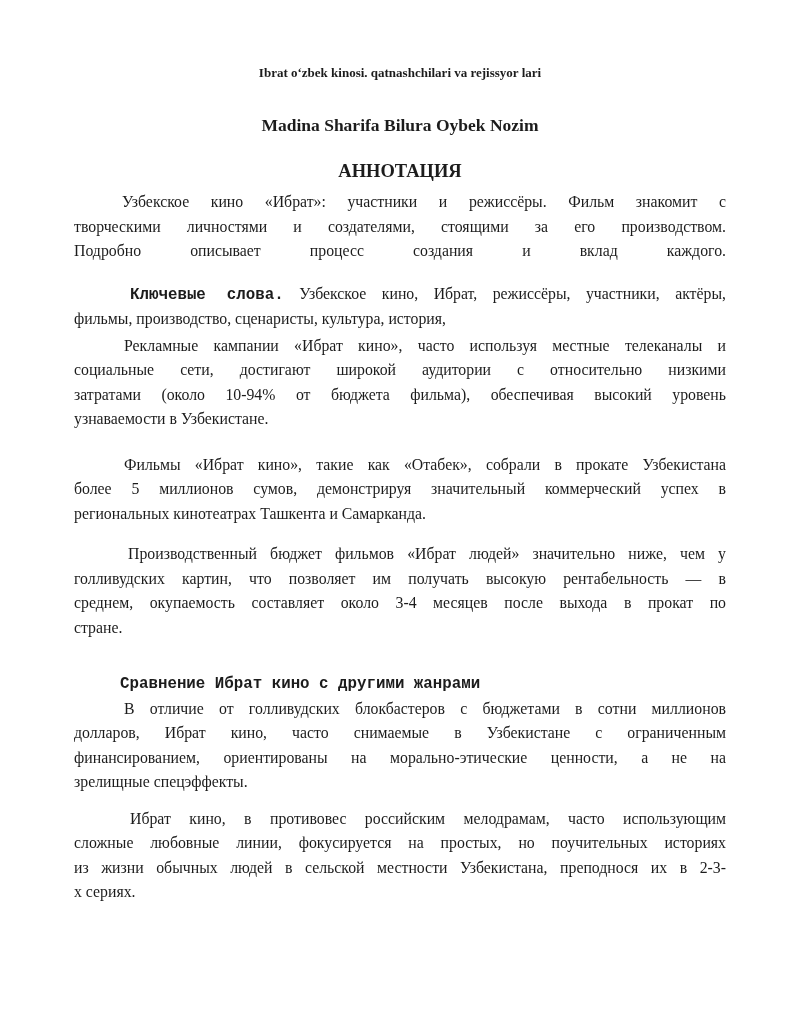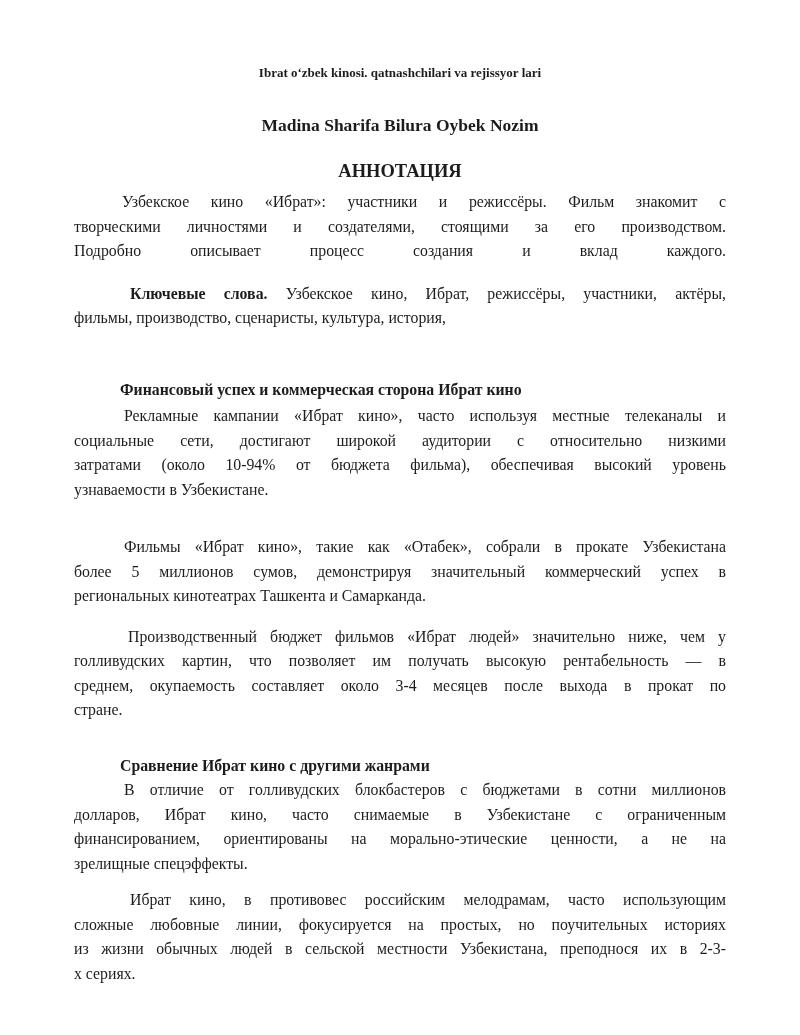--- a/index.html
+++ b/index.html
@@ -49,49 +49,47 @@
   }
   .line.left {
     text-align: left;
     text-align-last: left;
   }
   .block.heading .line {
     font-weight: bold;
   }
   .bold {
     font-weight: bold;
+    font-family: Liberation Mono, monospace;
   }
 </style>
 </head>
 <body style="background: rgb(255, 255, 255); color: rgb(28, 28, 28);">
 
 <div class="page">
   <div class="center-line doc-title">Ibrat o‘zbek kinosi. qatnashchilari va rejissyor lari</div>
   <div class="center-line doc-authors">Madina Sharifa Bilura Oybek Nozim</div>
   <div class="center-line doc-annotation">АННОТАЦИЯ</div>
   <div>
       <div class="block paragraph" style="margin-top: 6px;">
         <div class="line just" style="text-indent: 48px;"><span>Узбекское кино «Ибрат»:  участники и режиссёры.  Фильм знакомит с</span></div>
         <div class="line just"><span>творческими личностями и создателями, стоящими за его производством.</span></div>
         <div class="line just"><span>Подробно описывает процесс создания и вклад каждого.</span></div>
       </div>
       <div class="block paragraph" style="margin-top: 18px;">
         <div class="line just" style="text-indent: 56px;"><span class="bold">Ключевые слова.</span><span> Узбекское кино, Ибрат, режиссёры, участники, актёры,</span></div>
         <div class="line left"><span>фильмы, производство, сценаристы,  культура,  история,</span></div>
       </div>
-      <div class="block heading" style="margin-top: 47px;">
-        <div class="line left" style="text-indent: 46px;"><span class="bold">Финансовый успех и коммерческая сторона Ибрат кино</span></div>
-      </div>
       <div class="block paragraph" style="margin-top: 2px;">
         <div class="line just" style="text-indent: 50px;"><span>Рекламные кампании «Ибрат кино»,  часто используя местные телеканалы и</span></div>
         <div class="line just"><span>социальные сети,  достигают широкой аудитории с относительно низкими</span></div>
         <div class="line just"><span>затратами (около 10-94% от бюджета фильма), обеспечивая высокий уровень</span></div>
         <div class="line left"><span>узнаваемости в Узбекистане.</span></div>
       </div>
-      <div class="block paragraph" style="margin-top: 33px;">
+      <div class="block paragraph" style="margin-top: 21px;">
         <div class="line just" style="text-indent: 50px;"><span>Фильмы «Ибрат кино», такие как «Отабек», собрали в прокате Узбекистана</span></div>
         <div class="line just"><span>более 5 миллионов сумов, демонстрируя значительный коммерческий успех в</span></div>
         <div class="line left"><span>региональных кинотеатрах Ташкента и Самарканда.</span></div>
       </div>
       <div class="block paragraph" style="margin-top: 16px;">
         <div class="line just" style="text-indent: 54px;"><span>Производственный бюджет фильмов «Ибрат людей» значительно ниже, чем у</span></div>
         <div class="line just"><span>голливудских картин, что позволяет им получать высокую рентабельность  — в</span></div>
         <div class="line just"><span>среднем, окупаемость составляет около 3-4 месяцев после выхода в прокат по</span></div>
         <div class="line left"><span>стране.</span></div>
       </div>

